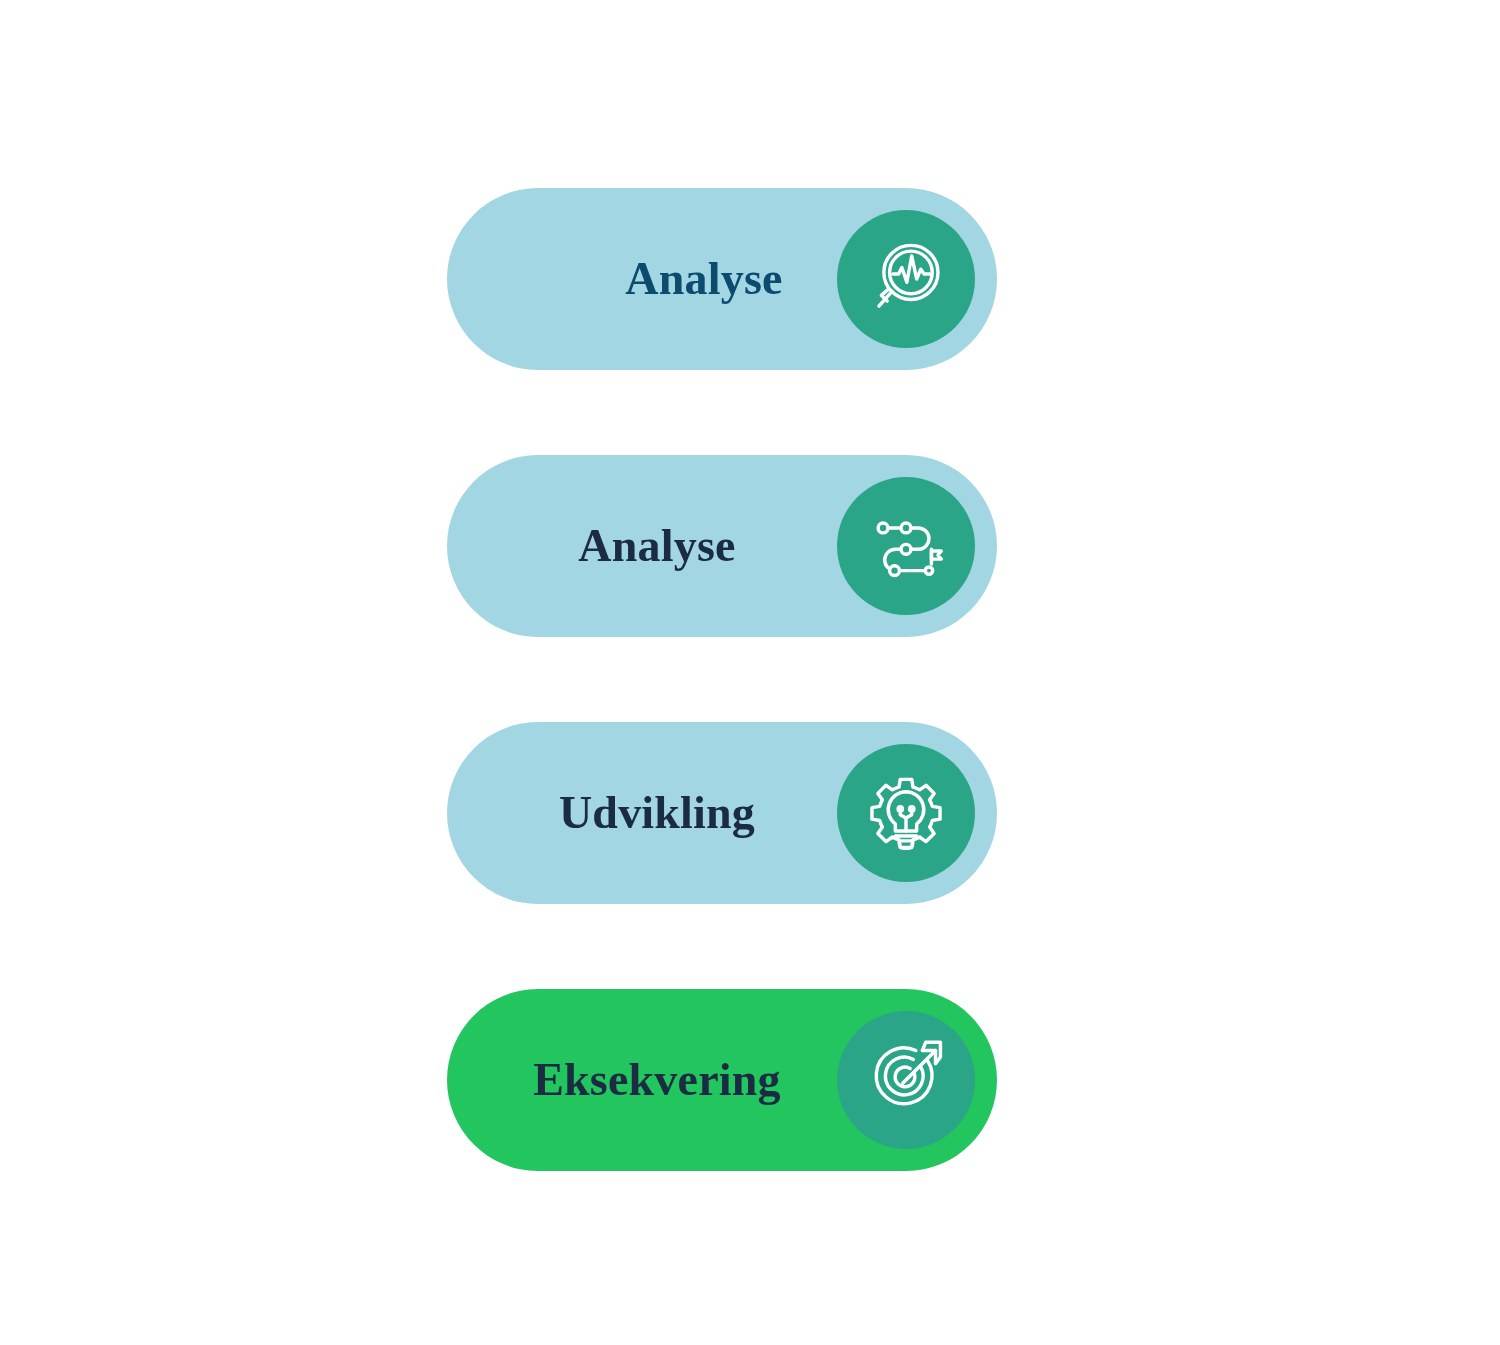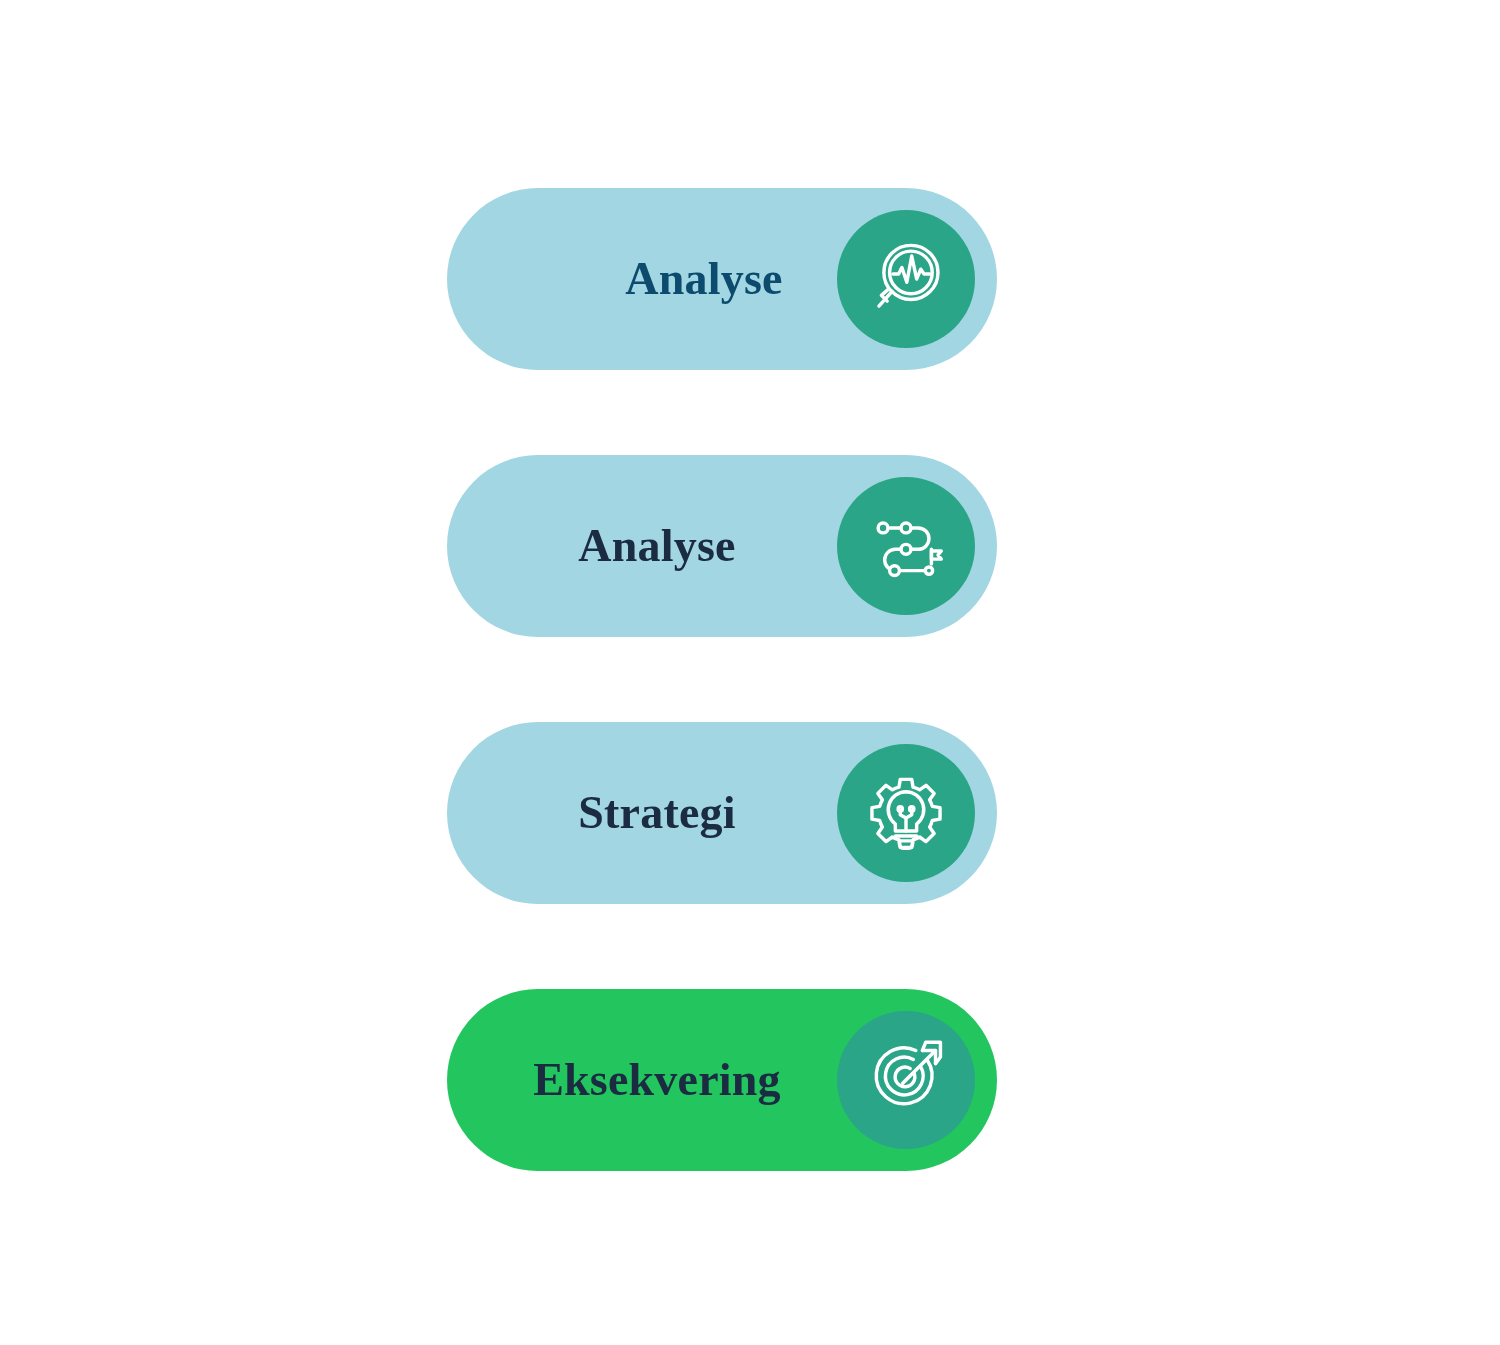--- a/index.html
+++ b/index.html
@@ -110,21 +110,21 @@
         <circle class="ico-node" cx="50" cy="54" r="6"></circle>
         <circle class="ico-node" cx="36" cy="80" r="6"></circle>
         <circle class="ico-node" cx="78" cy="80" r="4.5"></circle>
         <line class="ico-stroke" x1="81" y1="54" x2="81" y2="72"></line>
         <path class="ico-stroke" d="M81 56 H93 l-4 5 4 5 H81 Z"></path>
       </svg>
     </span>
   </div>
 
   <div class="process-pill" style="background: rgb(161, 214, 226);">
-    <span class="pill-label" style="color: rgb(27, 43, 65);">Strategi</span>
+    <span class="pill-label" style="color: rgb(27, 43, 65);">Udvikling</span>
     <span class="pill-icon-circle" style="background: rgb(42, 165, 135);">
       <svg viewBox="0 0 100 100">
         <path class="ico-stroke" d="M43 9 H57 L58.6 18.4 A34 34 0 0 1 66.6 21.7 L74.4 16.2 L84.3 26.1 L78.8 33.9 A34 34 0 0 1 82.1 41.9 L91.5 43.5 V57.5 L82.1 59.1 A34 34 0 0 1 78.8 67.1 L84.3 74.9 L74.4 84.8 L66.6 79.3 A34 34 0 0 1 58.6 82.6 L57 92 H43 L41.4 82.6 A34 34 0 0 1 33.4 79.3 L25.6 84.8 L15.7 74.9 L21.2 67.1 A34 34 0 0 1 17.9 59.1 L8.5 57.5 V43.5 L17.9 41.9 A34 34 0 0 1 21.2 33.9 L15.7 26.1 L25.6 16.2 L33.4 21.7 A34 34 0 0 1 41.4 18.4 Z"></path>
         <path class="ico-stroke" d="M50 24 a22 22 0 0 0 -13 39.5 V72 h26 v-8.5 A22 22 0 0 0 50 24 Z"></path>
         <line class="ico-stroke" x1="37" y1="78" x2="63" y2="78"></line>
         <path class="ico-stroke" d="M42 84 h16 v4 a5 5 0 0 1 -5 5 h-6 a5 5 0 0 1 -5 -5 Z"></path>
         <polyline class="ico-stroke" points="43,47 43,52 50,56 57,52 57,47"></polyline>
         <line class="ico-stroke" x1="50" y1="56" x2="50" y2="72"></line>
         <circle class="ico-stroke" cx="43" cy="45" r="2.6"></circle>
         <circle class="ico-stroke" cx="57" cy="45" r="2.6"></circle>

